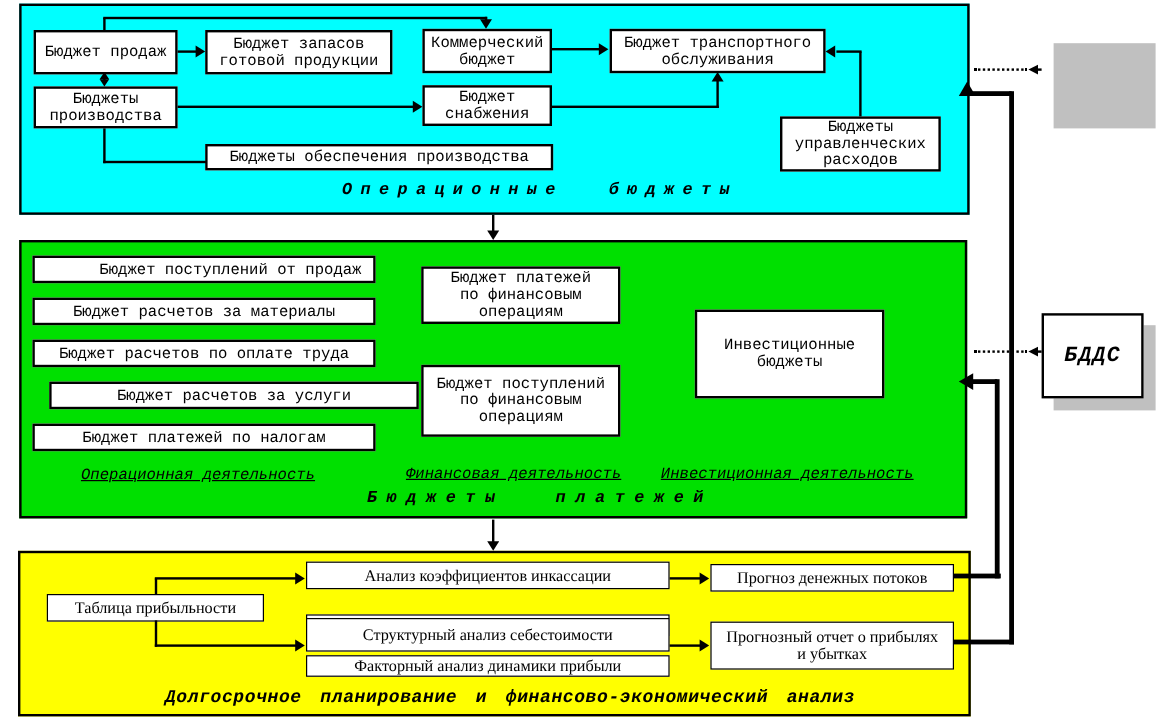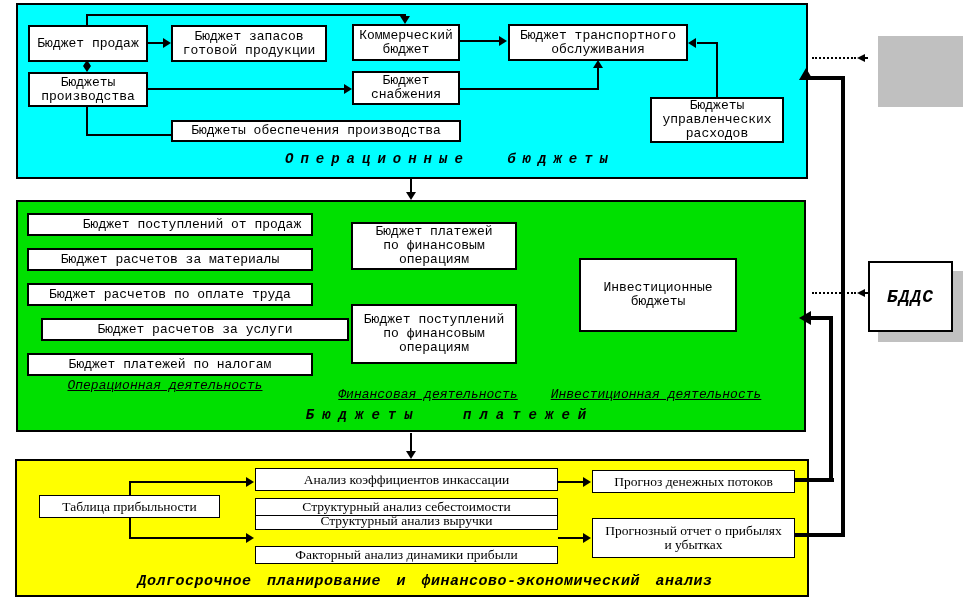--- a/index.html
+++ b/index.html
@@ -44,21 +44,21 @@
 <div id="stage">
 
   <div class="region reg-op" style="left:16px;top:3px;width:792px;height:176px;"></div>
   <div class="region reg-pay" style="left:16px;top:200px;width:790px;height:232px;"></div>
   <div class="region reg-plan" style="left:15px;top:459px;width:794px;height:138px;"></div>
 
   <div class="reglabel" style="left:100px;top:151px;width:700px;letter-spacing:7px;word-spacing:22px;">Операционные бюджеты</div>
   <div class="reglabel" style="left:140px;top:407px;width:620px;letter-spacing:8px;word-spacing:26px;">Бюджеты платежей</div>
   <div class="reglabel" style="left:40px;top:573px;width:770px;font-size:15px;letter-spacing:0.5px;word-spacing:6px;">Долгосрочное планирование и финансово-экономический анализ</div>
 
-  <div class="actlabel" style="left:40px;top:378px;width:250px;font-style:italic;">Операционная деятельность</div>
+  <div class="actlabel" style="left:40px;top:388px;width:250px;font-style:italic;">Операционная деятельность</div>
   <div class="actlabel" style="left:303px;top:387px;width:250px;">Финансовая деятельность</div>
   <div class="actlabel" style="left:531px;top:387px;width:250px;">Инвестиционная деятельность</div>
 
   <div class="box" style="left:28px;top:25px;width:120px;height:37px;">Бюджет продаж</div>
   <div class="box" style="left:171px;top:25px;width:156px;height:37px;">Бюджет запасов
 готовой продукции</div>
   <div class="box" style="left:352px;top:24px;width:108px;height:37px;">Коммерческий
 бюджет</div>
   <div class="box" style="left:508px;top:24px;width:180px;height:37px;">Бюджет транспортного
 обслуживания</div>
@@ -81,21 +81,21 @@
 операциям</div>
   <div class="box" style="left:351px;top:304px;width:166px;height:60px;">Бюджет поступлений
 по финансовым
 операциям</div>
   <div class="box" style="left:579px;top:258px;width:158px;height:74px;">Инвестиционные
 бюджеты</div>
 
   <div class="box serif" style="left:39px;top:495px;width:181px;height:23px;border-width:1px;">Таблица прибыльности</div>
   <div class="box serif" style="left:255px;top:468px;width:303px;height:23px;border-width:1px;">Анализ коэффициентов инкассации</div>
   <div class="box serif" style="left:255px;top:512px;width:303px;height:18px;border-width:1px;">Структурный анализ выручки</div>
-  <div class="box serif" style="left:255px;top:498px;width:303px;height:18px;border-width:1px;">Структурный анализ себестоимости</div>
+  <div class="box serif" style="left:255px;top:515px;width:303px;height:28px;border-width:1px;">Структурный анализ себестоимости</div>
   <div class="box serif" style="left:255px;top:546px;width:303px;height:18px;border-width:1px;">Факторный анализ динамики прибыли</div>
   <div class="box serif" style="left:592px;top:470px;width:203px;height:23px;border-width:1px;">Прогноз денежных потоков</div>
   <div class="box serif" style="left:592px;top:518px;width:203px;height:40px;border-width:1px;">Прогнозный отчет о прибылях
 и убытках</div>
 
   <div class="shadow" style="left:878px;top:36px;width:85px;height:71px;"></div>
   <div class="shadow" style="left:878px;top:271px;width:85px;height:71px;"></div>
   <div class="outbox" style="left:868px;top:261px;width:85px;height:71px;font-size:18px;">БДДС</div>
 
   <div class="vl" style="left:86px;top:15px;height:11px;"></div>

